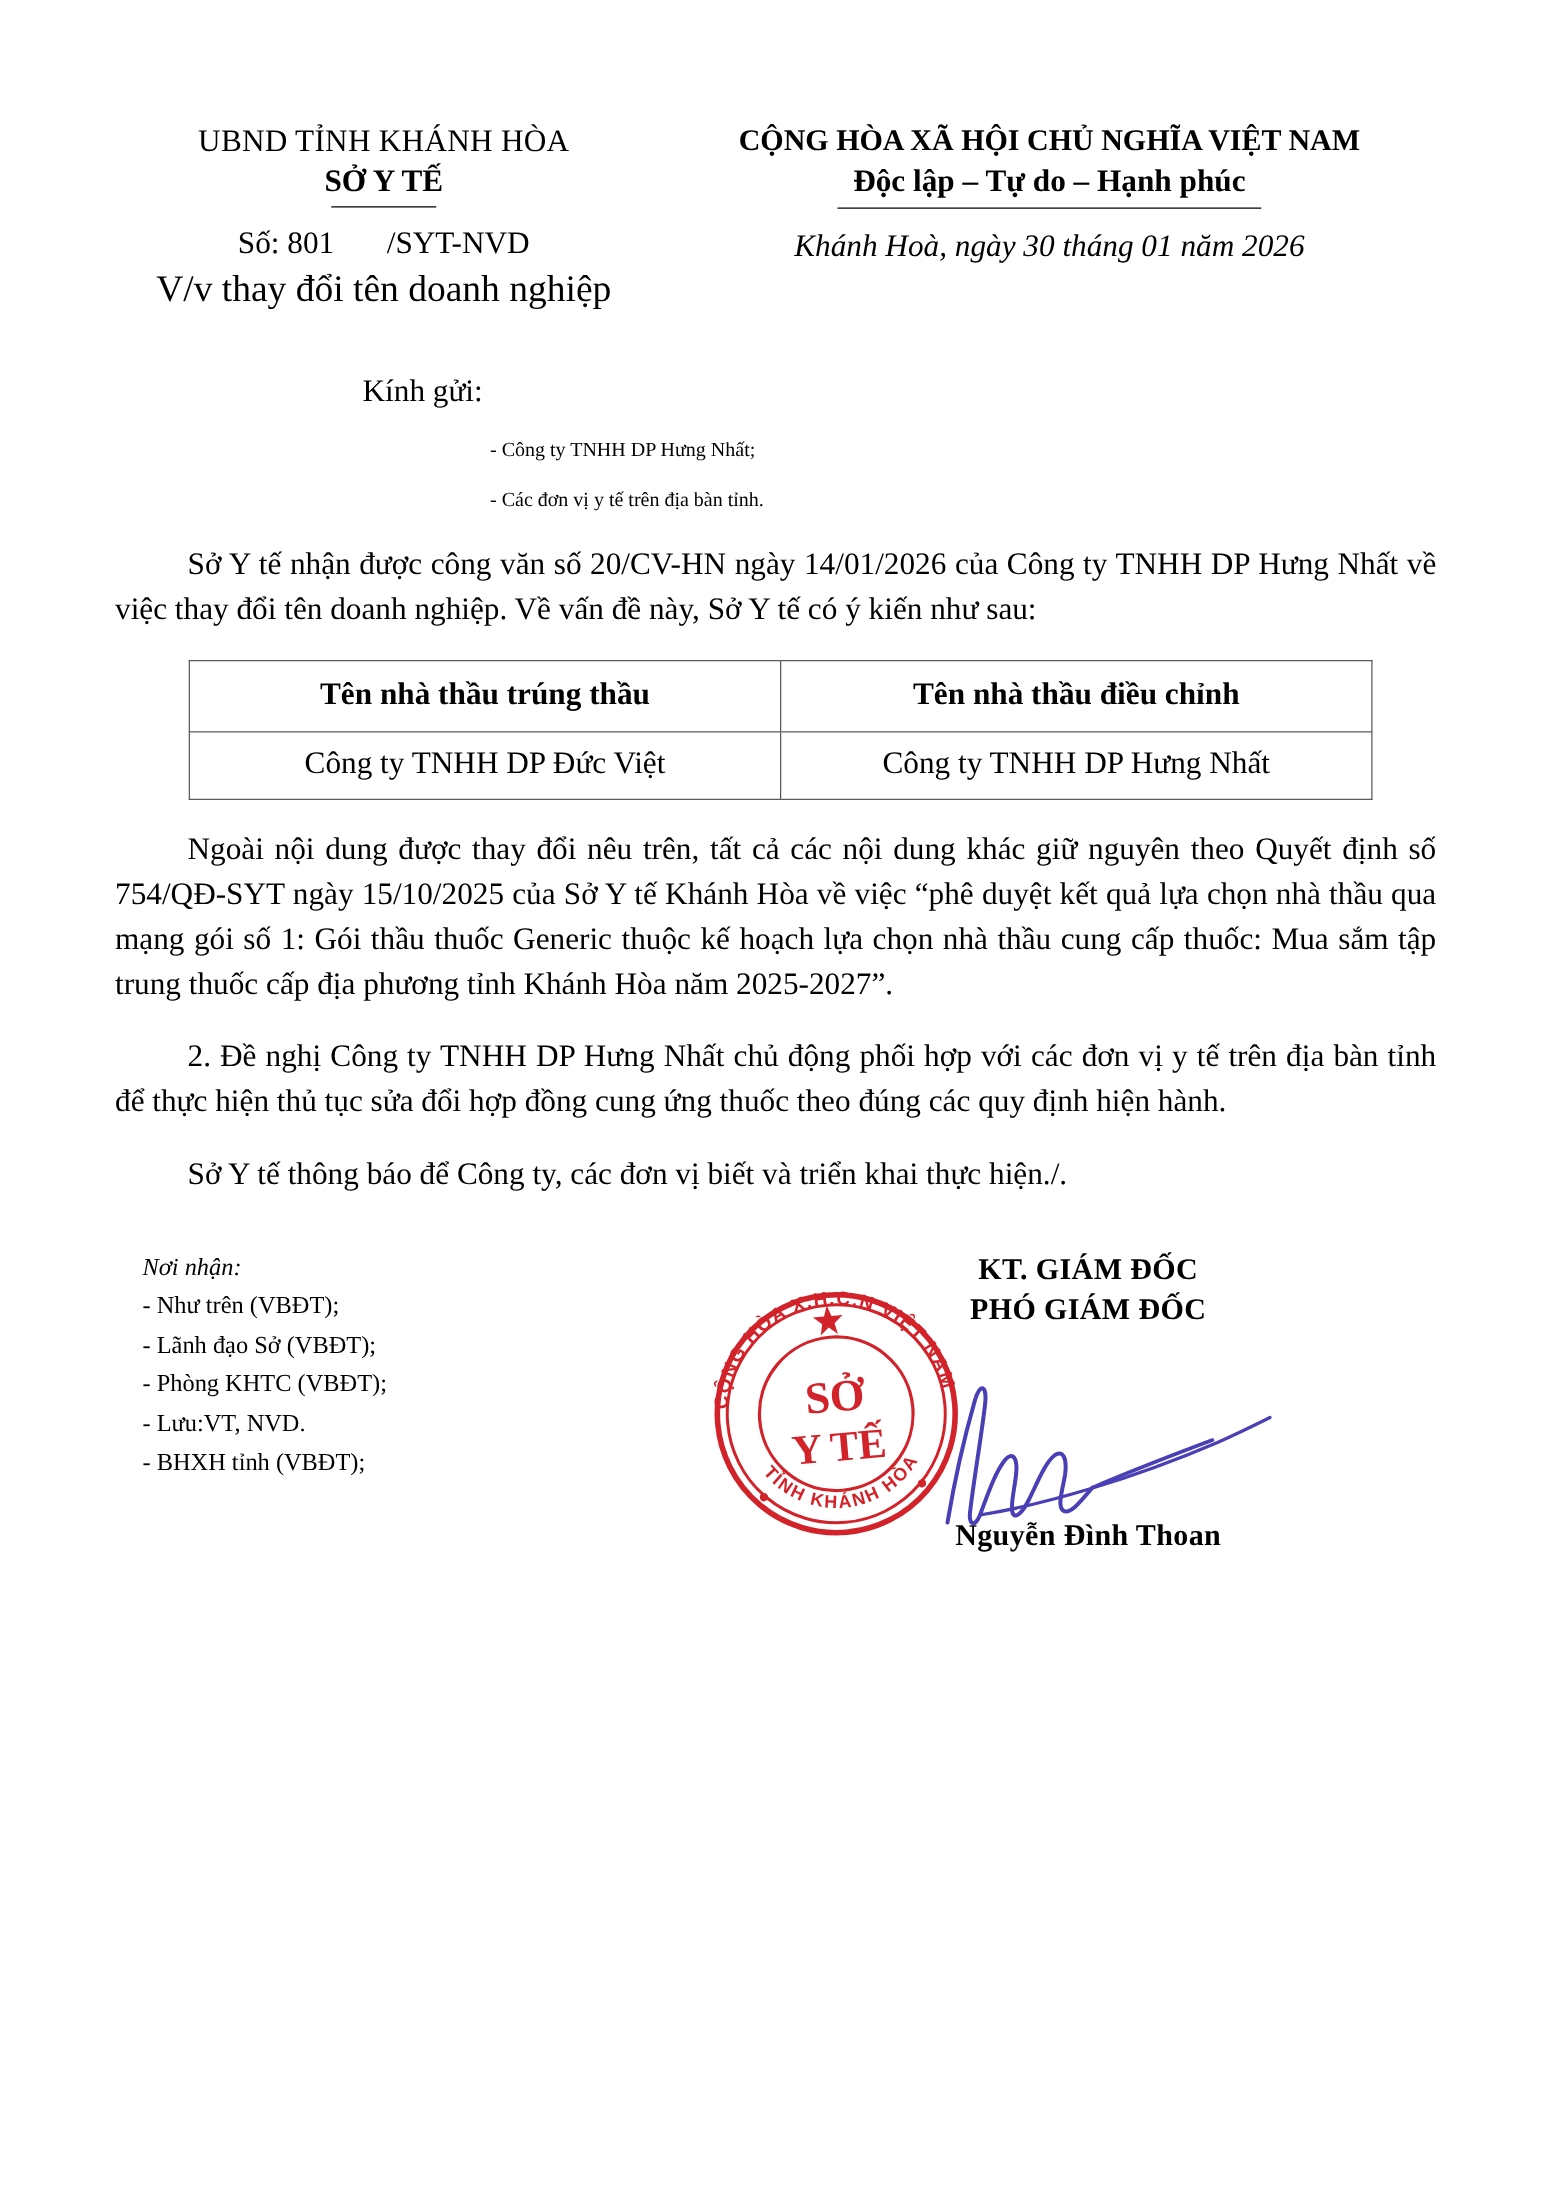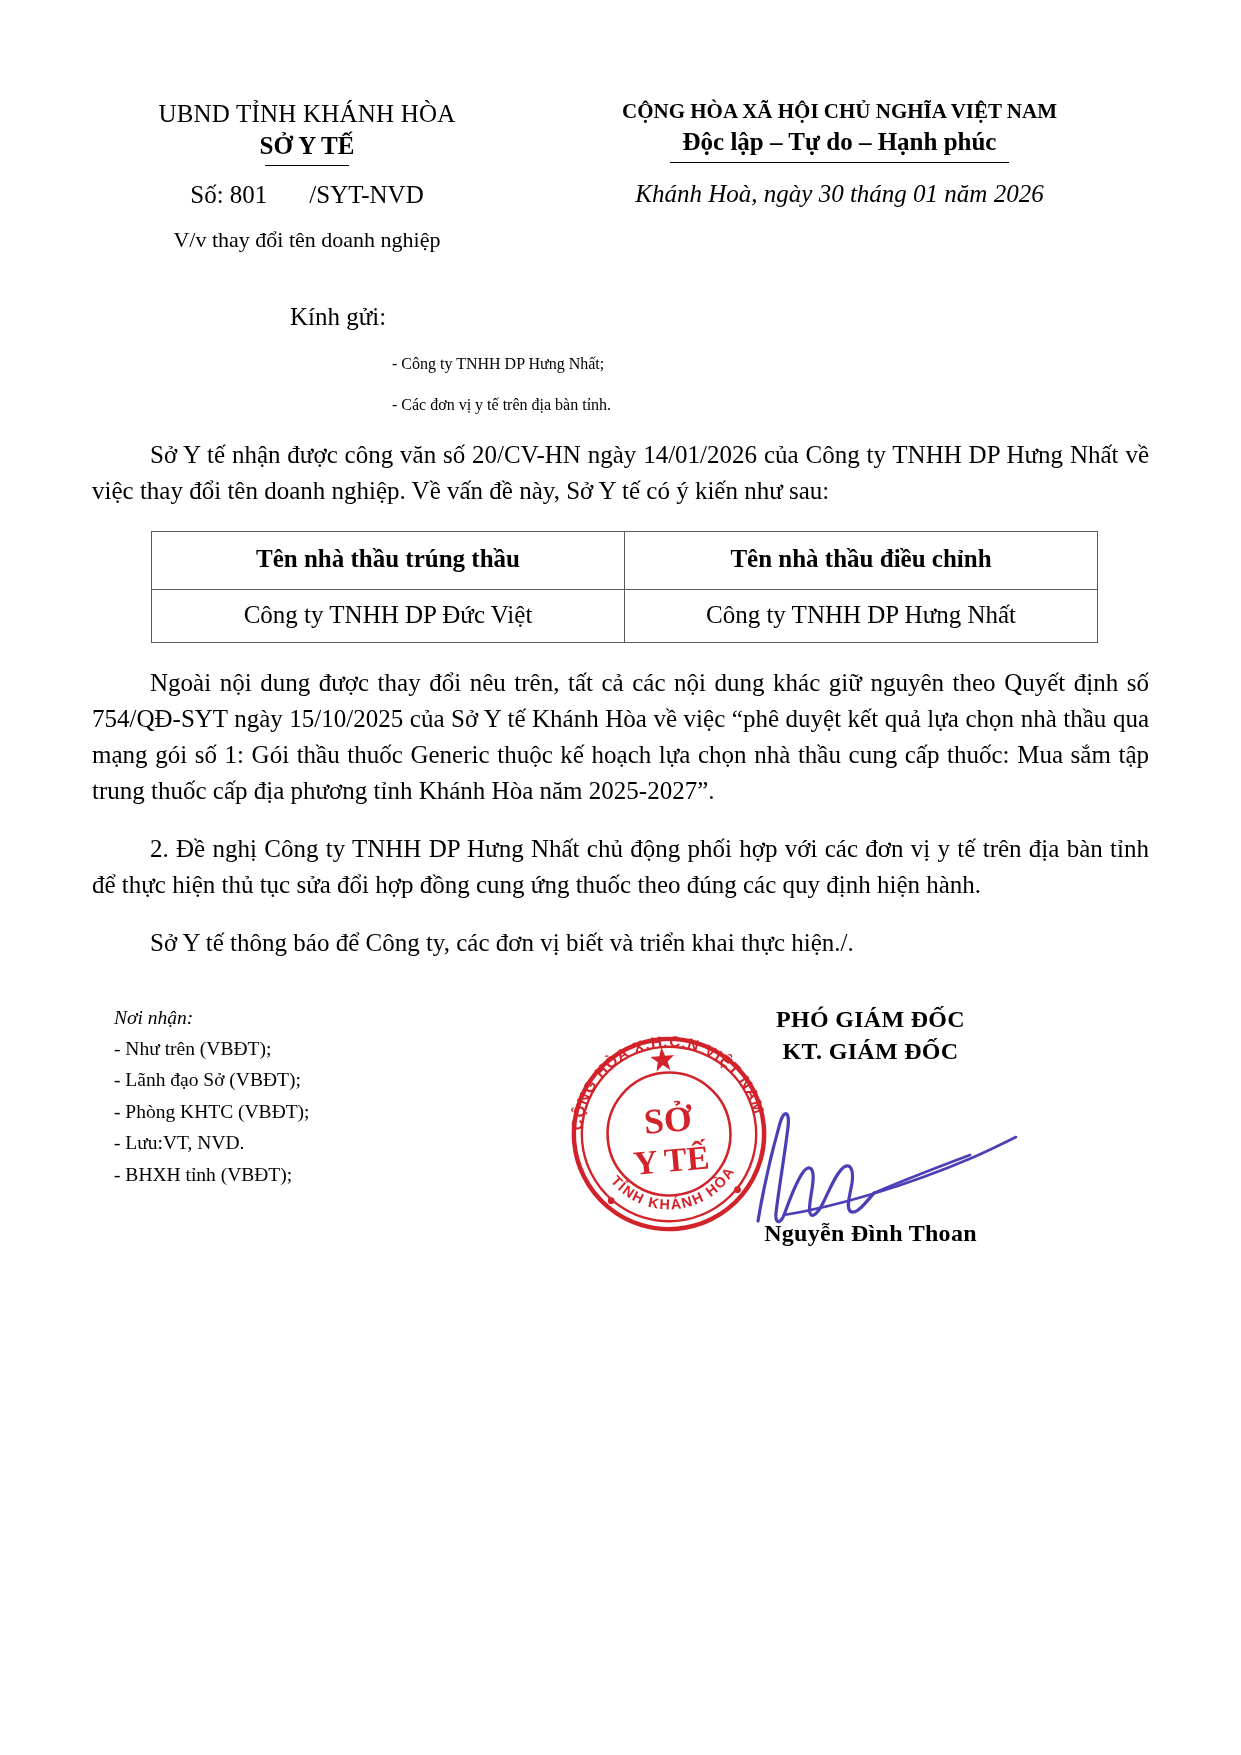--- a/index.html
+++ b/index.html
@@ -53,28 +53,28 @@
     border-bottom: 1.6px solid #000;
   }
   .doc-no {
     font-size: 25px;
     margin-top: 17px;
     line-height: 1.25;
     white-space: nowrap;
   }
   .doc-no .gap { display: inline-block; width: 42px; }
   .subject {
-    font-size: 22px;
+    font-size: 30px;
     line-height: 1.3;
-    margin-top: 16px;
+    margin-top: 2px;
     white-space: nowrap;
     text-align: center;
   }
   .nation1 {
-    font-size: 21px;
+    font-size: 24px;
     font-weight: bold;
     line-height: 1.26;
     white-space: nowrap;
   }
   .nation2 {
     font-size: 25px;
     font-weight: bold;
     line-height: 1.3;
     display: inline-block;
     position: relative;
@@ -252,22 +252,22 @@
     <div class="noi-nhan">
       <div class="noi-nhan-title">Nơi nhận:</div>
       <div class="noi-nhan-item">- Như trên (VBĐT);</div>
       <div class="noi-nhan-item">- Lãnh đạo Sở (VBĐT);</div>
       <div class="noi-nhan-item">- Phòng KHTC (VBĐT);</div>
       <div class="noi-nhan-item">- Lưu:VT, NVD.</div>
       <div class="noi-nhan-item">- BHXH tỉnh (VBĐT);</div>
     </div>
 
     <div class="sig-block">
+      <div class="sig-title">KT. GIÁM ĐỐC</div>
       <div class="sig-title">PHÓ GIÁM ĐỐC</div>
-      <div class="sig-title">KT. GIÁM ĐỐC</div>
 
       <svg class="seal" viewBox="0 0 220 220">
         <defs>
           <path id="arcTop" d="M 22 110 A 88 88 0 0 1 198 110" fill="none"></path>
           <path id="arcBottom" d="M 34 110 A 76 76 0 0 0 186 110" fill="none"></path>
         </defs>
         <g transform="rotate(-5 110 110)">
           <circle cx="110" cy="110" r="96" fill="none" stroke="#d3232a" stroke-width="4.5"></circle>
           <circle cx="110" cy="110" r="88" fill="none" stroke="#d3232a" stroke-width="2.4"></circle>
           <circle cx="110" cy="110" r="62" fill="none" stroke="#d3232a" stroke-width="2.6"></circle>

